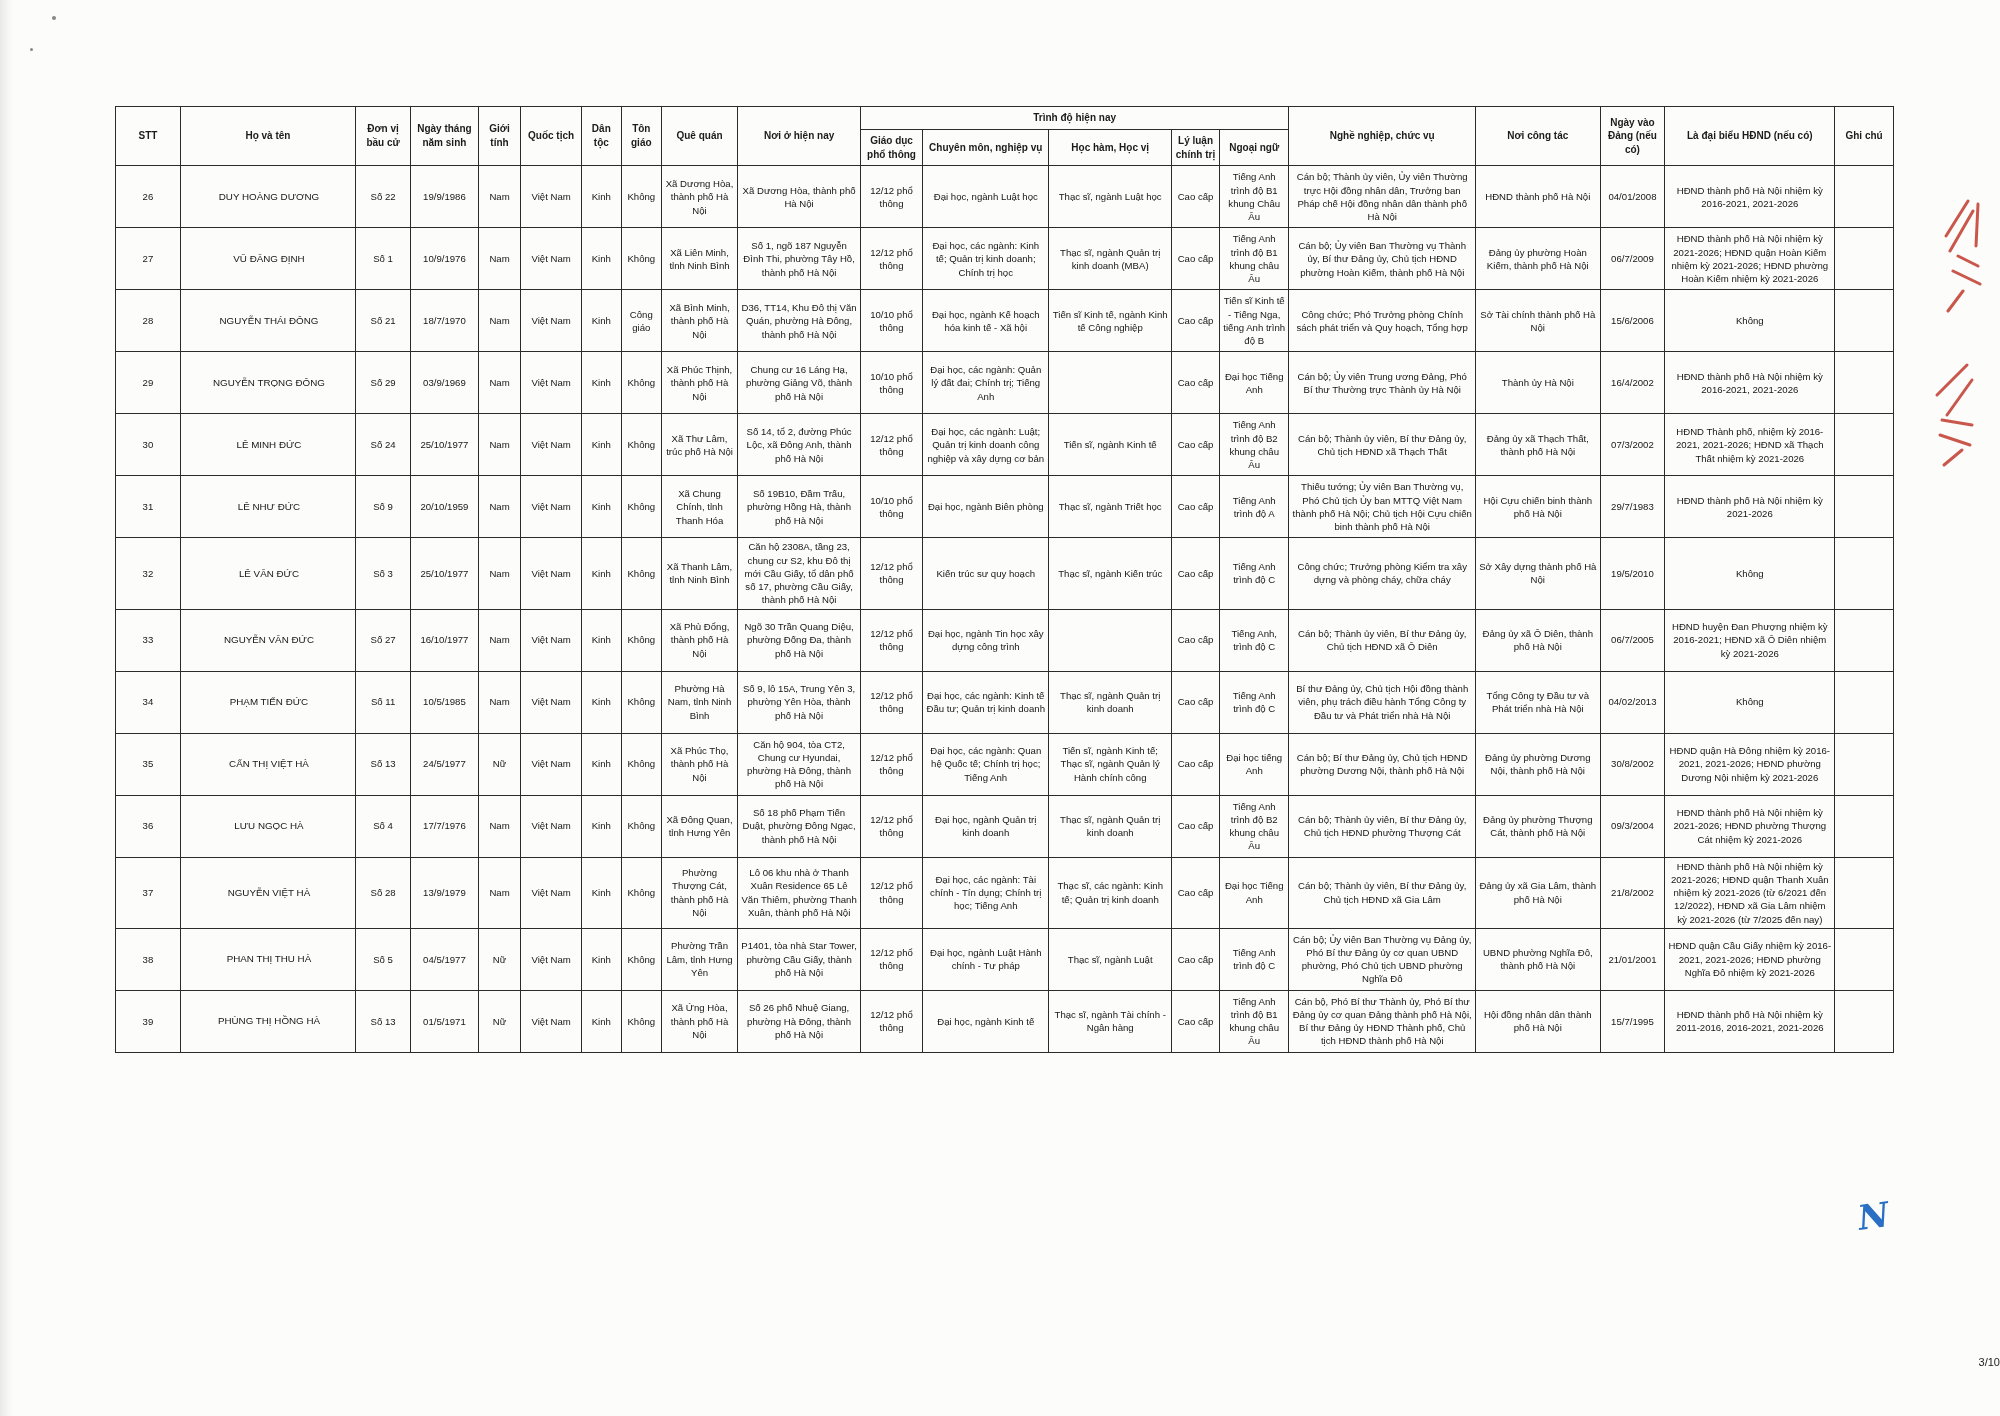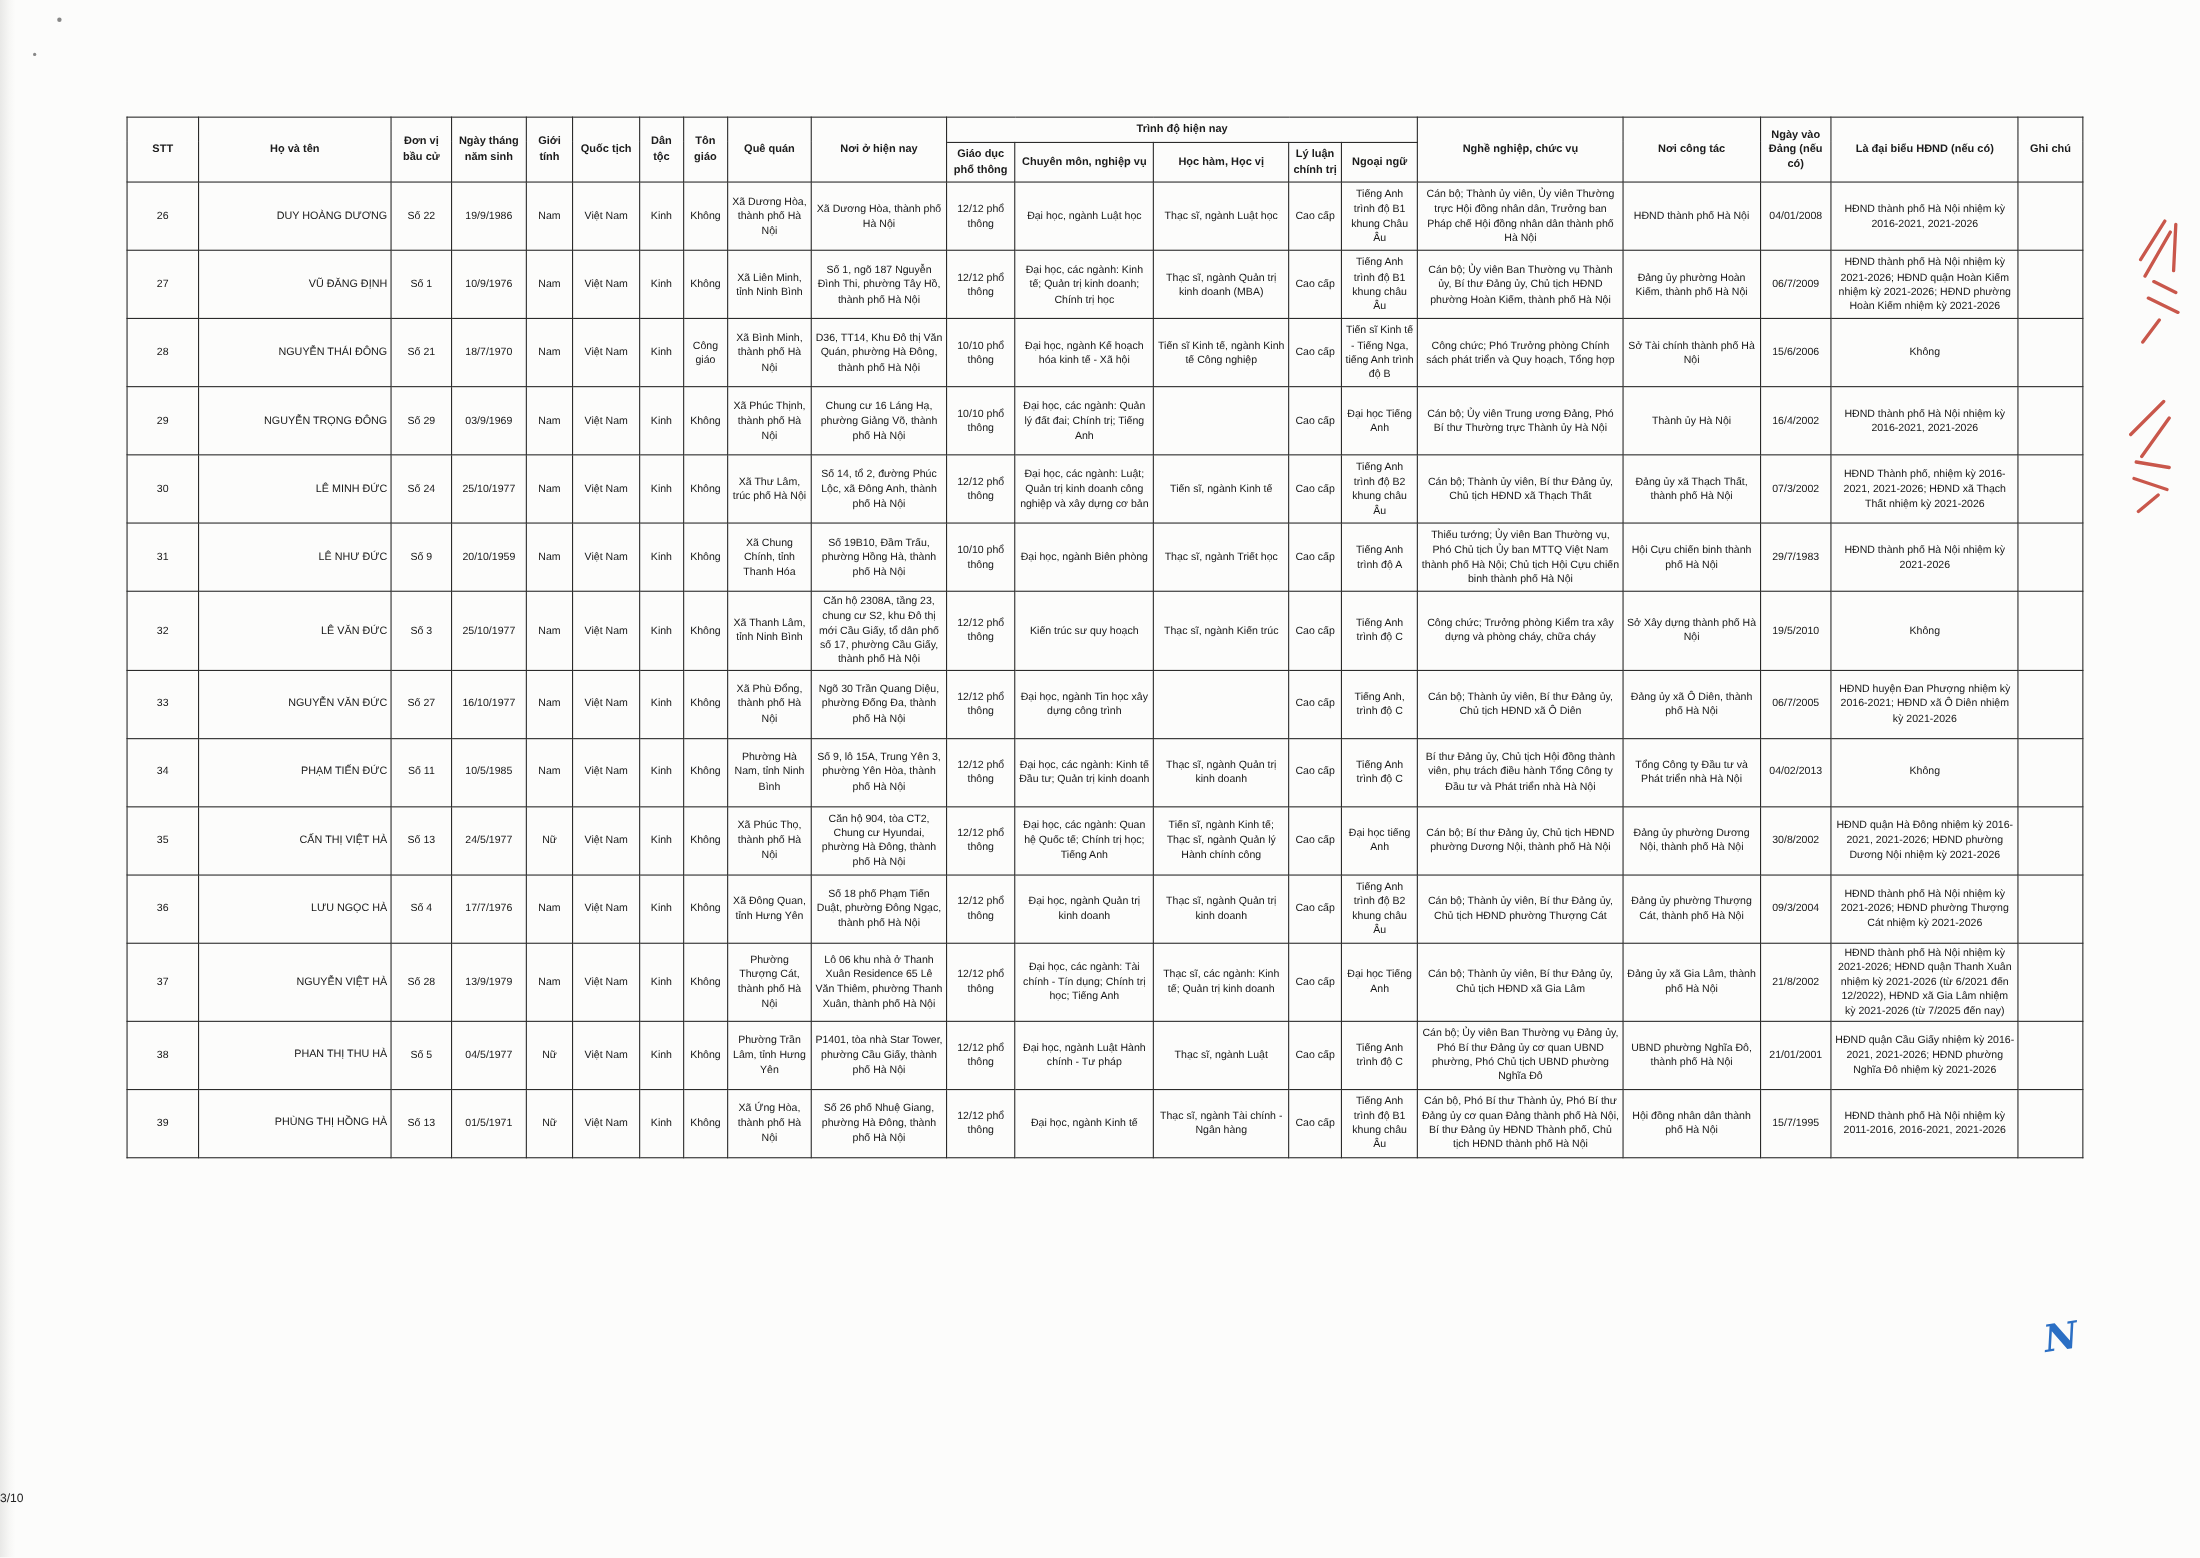--- a/index.html
+++ b/index.html
@@ -12,23 +12,23 @@
   .scan-edge{position:absolute;left:0;top:0;width:14px;height:100%;
     background:linear-gradient(90deg,#d8d8d6,#f2f2f0 60%,rgba(255,255,255,0));opacity:.55;}
   .scan-speck{position:absolute;background:#555;border-radius:50%;opacity:.7;}
   .table-wrap{position:absolute;left:115px;top:106px;width:1779px;}
   table{border-collapse:collapse;width:100%;table-layout:fixed;}
   th,td{border:1.4px solid #2b2b2b;vertical-align:middle;
     font-size:9.6px;line-height:1.38;padding:2px 3px;text-align:center;
     word-wrap:break-word;overflow-wrap:break-word;}
   thead th{font-weight:bold;font-size:10px;padding:4px 2px;}
   tbody td{color:#161616;}
-  td.cell-name{text-align:right;padding-left:5px;font-size:9.8px;}
+  td.cell-name{text-align:center;padding-left:5px;font-size:9.8px;}
   tbody tr{height:62px;}
-  .footer-page{position:absolute;left:0;right:0;top:1356px;text-align:left;
+  .footer-page{position:absolute;left:0;right:0;top:1356px;text-align:right;
     font-size:11px;color:#222;}
   .stamp{position:absolute;pointer-events:none;}
   .stamp svg{display:block;}
   .sign-n{position:absolute;left:1858px;top:1196px;color:#2b6fc4;
     font-size:34px;font-style:italic;font-weight:bold;transform:rotate(-8deg);
     font-family:"DejaVu Serif",serif;}
   .dot1{left:52px;top:16px;width:4px;height:4px;}
   .dot2{left:30px;top:48px;width:3px;height:3px;}
 </style>
 </head>

